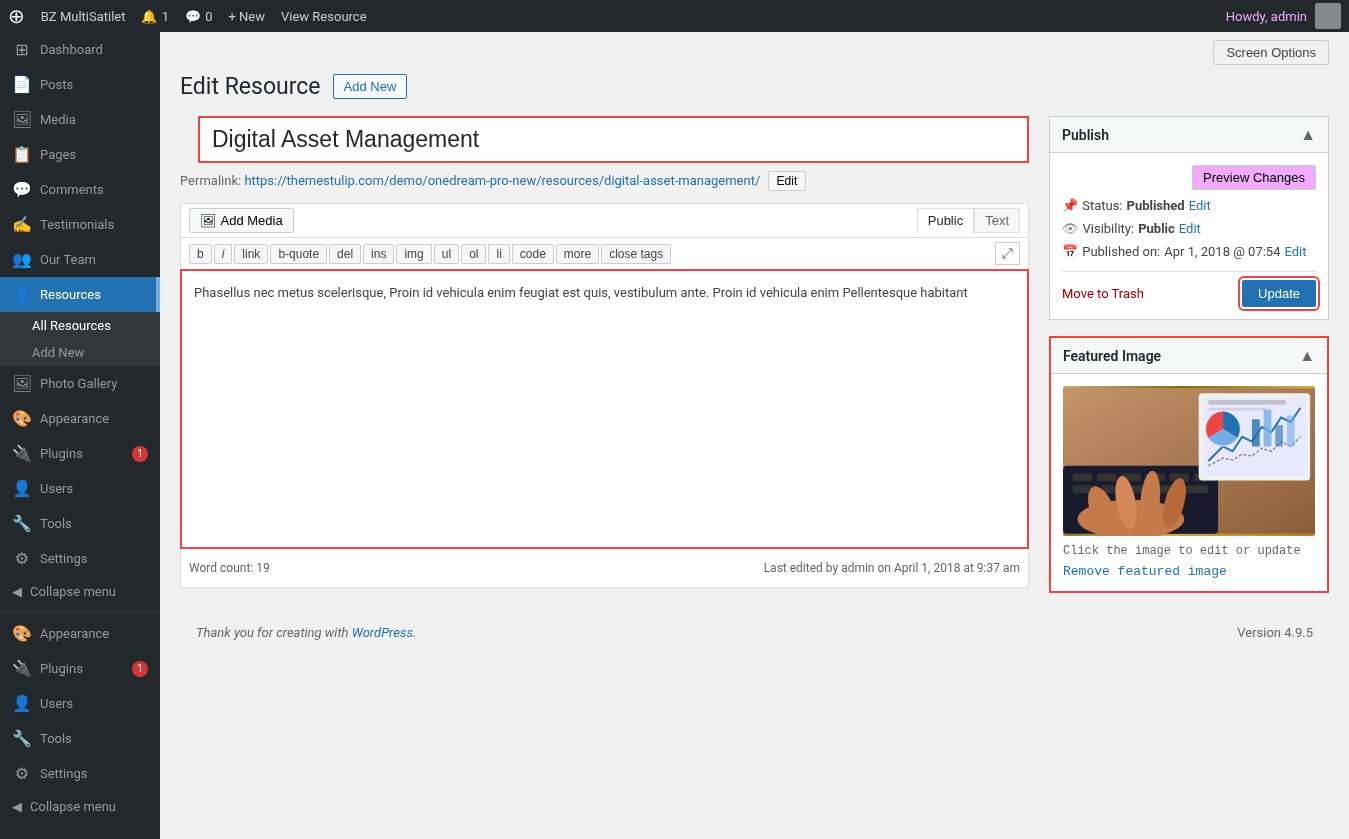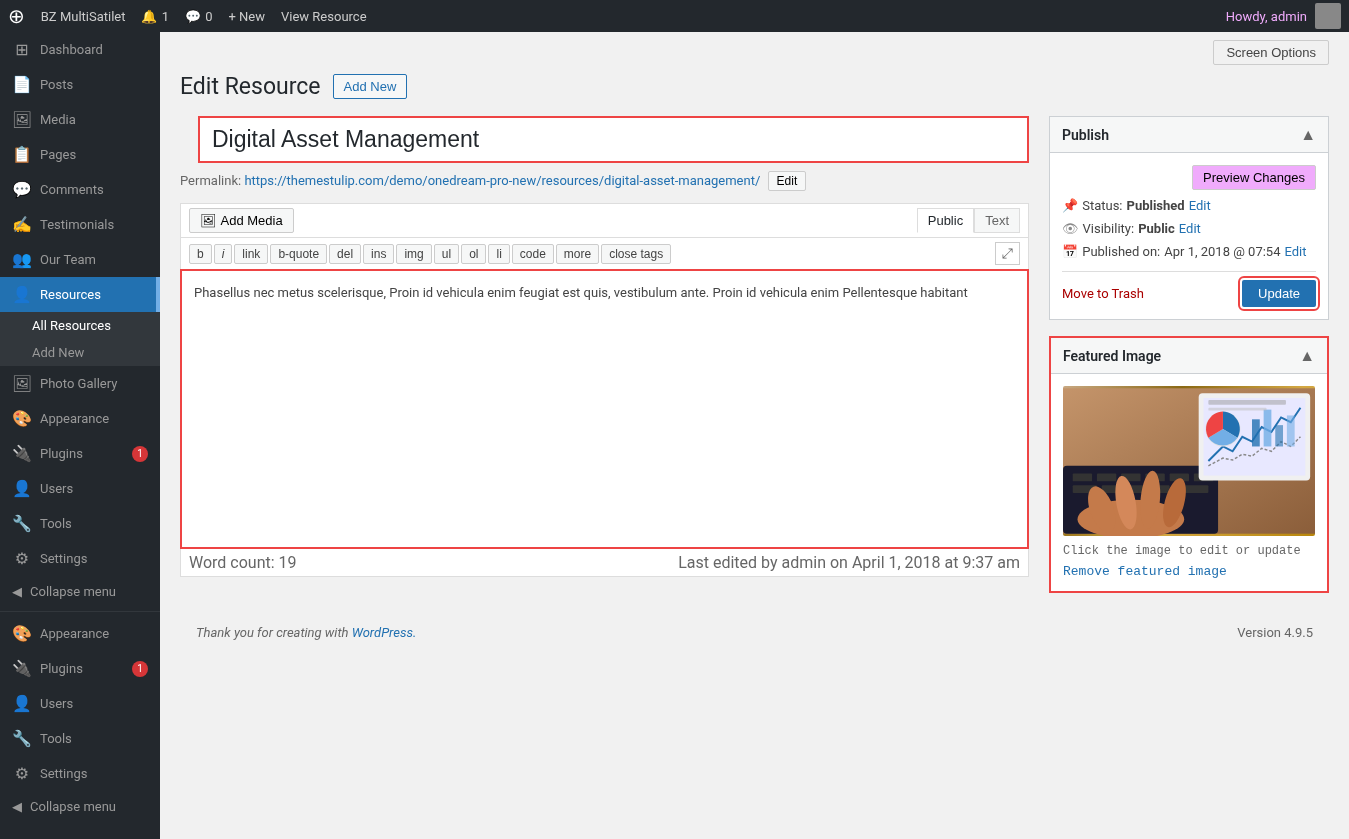--- a/index.html
+++ b/index.html
@@ -239,22 +239,22 @@
     }
 
     
     .word-count-bar {
       background: #fff;
       border: 1px solid #ddd;
       border-top: none;
       display: flex;
       justify-content: space-between;
       align-items: center;
-      padding: 4px 8px;
-      font-size: 16px;
+      padding: 12px 8px;
+      font-size: 12px;
       color: #666;
     }
 
     
     .editor-sidebar { width: 280px; flex-shrink: 0; }
 
     
     .panel-box {
       background: #fff;
       border: 1px solid #ccd0d4;

